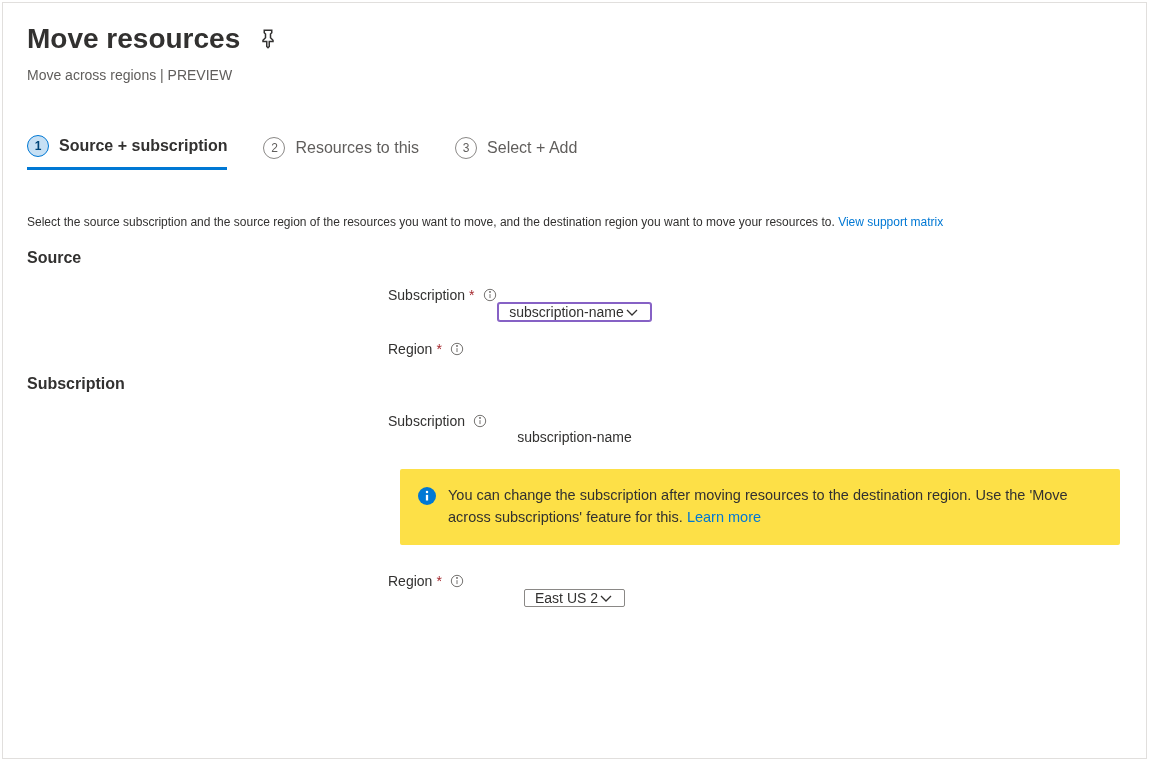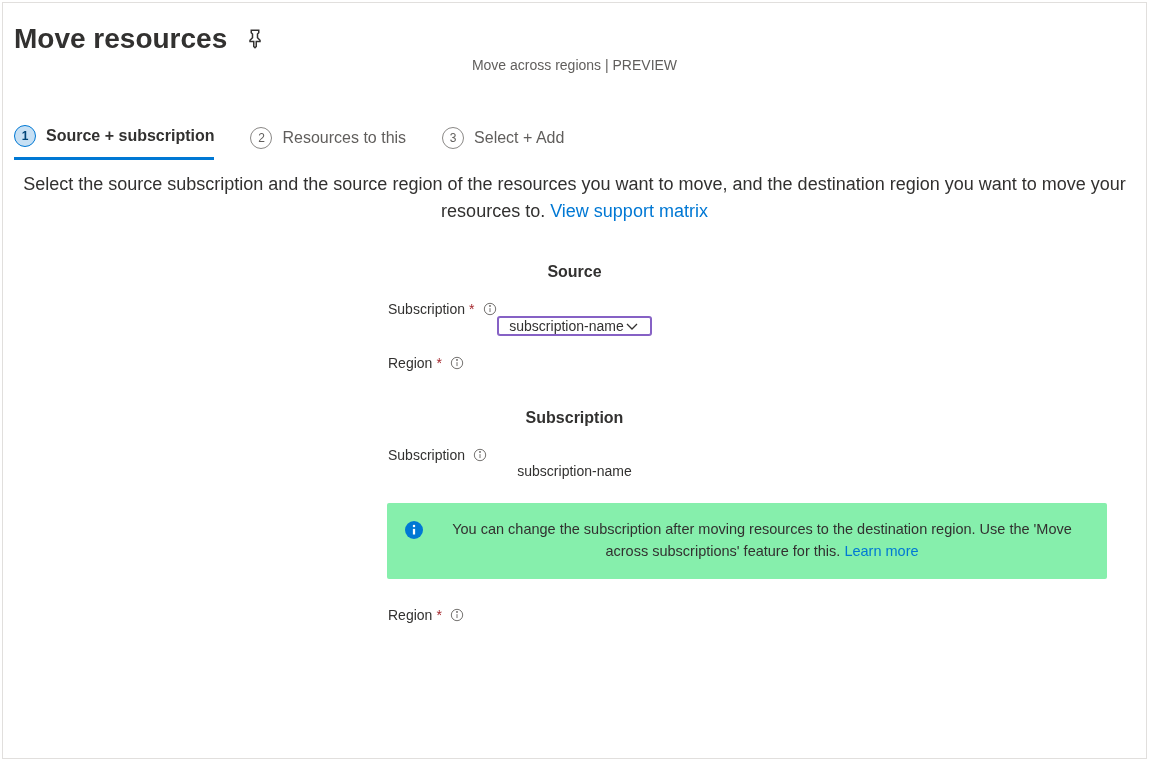--- a/index.html
+++ b/index.html
@@ -9,43 +9,42 @@
     }
     body {
       font-family: 'Segoe UI', -apple-system, BlinkMacSystemFont, sans-serif;
       font-size: 14px;
       color: #323130;
       background: #ffffff;
       padding: 2px;
     }
     .container {
       border: 1px solid #e1dfdd;
-      padding: 20px 11px;
+      padding: 20px 24px;
       min-height: 757px;
-      text-align: center;
     }
     .header-row {
       display: flex;
       align-items: center;
       gap: 18px;
     }
     .page-title {
       font-size: 28px;
       font-weight: 600;
       color: #323130;
     }
     .pin-icon {
       width: 20px;
       height: 20px;
       display: inline-block;
     }
     .subtitle {
       font-size: 14px;
       color: #605e5c;
-      margin-top: 2px;
+      margin-top: 12px;
     }
     .tabs {
       display: flex;
       gap: 36px;
       margin-top: 52px;
       border-bottom: 1px solid transparent;
     }
     .tab {
       display: flex;
       align-items: center;
@@ -72,35 +71,35 @@
       font-weight: 400;
       color: #605e5c;
     }
     .tab.active .tab-number {
       background: #c7e0f4;
       border-color: #0078d4;
       color: #004578;
       font-weight: 600;
     }
     .description {
-      margin-top: 10px;
-      font-size: 18px;
+      margin-top: 42px;
+      font-size: 12px;
       line-height: 1.5;
       color: #323130;
     }
     .link {
       color: #0078d4;
       text-decoration: none;
       cursor: pointer;
     }
     .section-title {
       font-size: 16px;
       font-weight: 600;
       color: #323130;
-      margin-top: 38px;
+      margin-top: 18px;
     }
     .form-row {
       display: flex;
       align-items: center;
       margin-top: 20px;
       flex-direction: column;
     }
     .form-label {
       width: 373px;
       font-size: 14px;
@@ -142,21 +141,21 @@
     }
     .readonly-value {
       flex: 1;
       font-size: 14px;
       color: #323130;
     }
     .info-banner {
       margin-top: 24px;
       margin-left: 373px;
       max-width: 720px;
-      background: #86efac;
+      background: #fde047;
       border-radius: 2px;
       padding: 16px 18px;
       display: flex;
       align-items: flex-start;
       gap: 12px;
       font-size: 14.5px;
       line-height: 1.5;
     }
     .info-banner-icon {
       flex-shrink: 0;
@@ -270,15 +269,23 @@
       <span>Region</span>
       <span class="required">*</span>
       <span class="info-icon">
         <svg viewBox="0 0 16 16" fill="none" stroke="#605e5c" stroke-width="1">
           <circle cx="8" cy="8" r="6.5"></circle>
           <line x1="8" y1="7" x2="8" y2="11.5"></line>
           <circle cx="8" cy="4.5" r="0.6" fill="#605e5c"></circle>
         </svg>
       </span>
     </div>
+    <div class="dropdown">
+      <span>East US 2</span>
+      <span class="chevron-icon">
+        <svg viewBox="0 0 16 16" fill="none" stroke="#323130" stroke-width="1.3">
+          <polyline points="3,6 8,11 13,6"></polyline>
+        </svg>
+      </span>
+    </div>
   </div>
 
 </div>
 
 </body></html>

